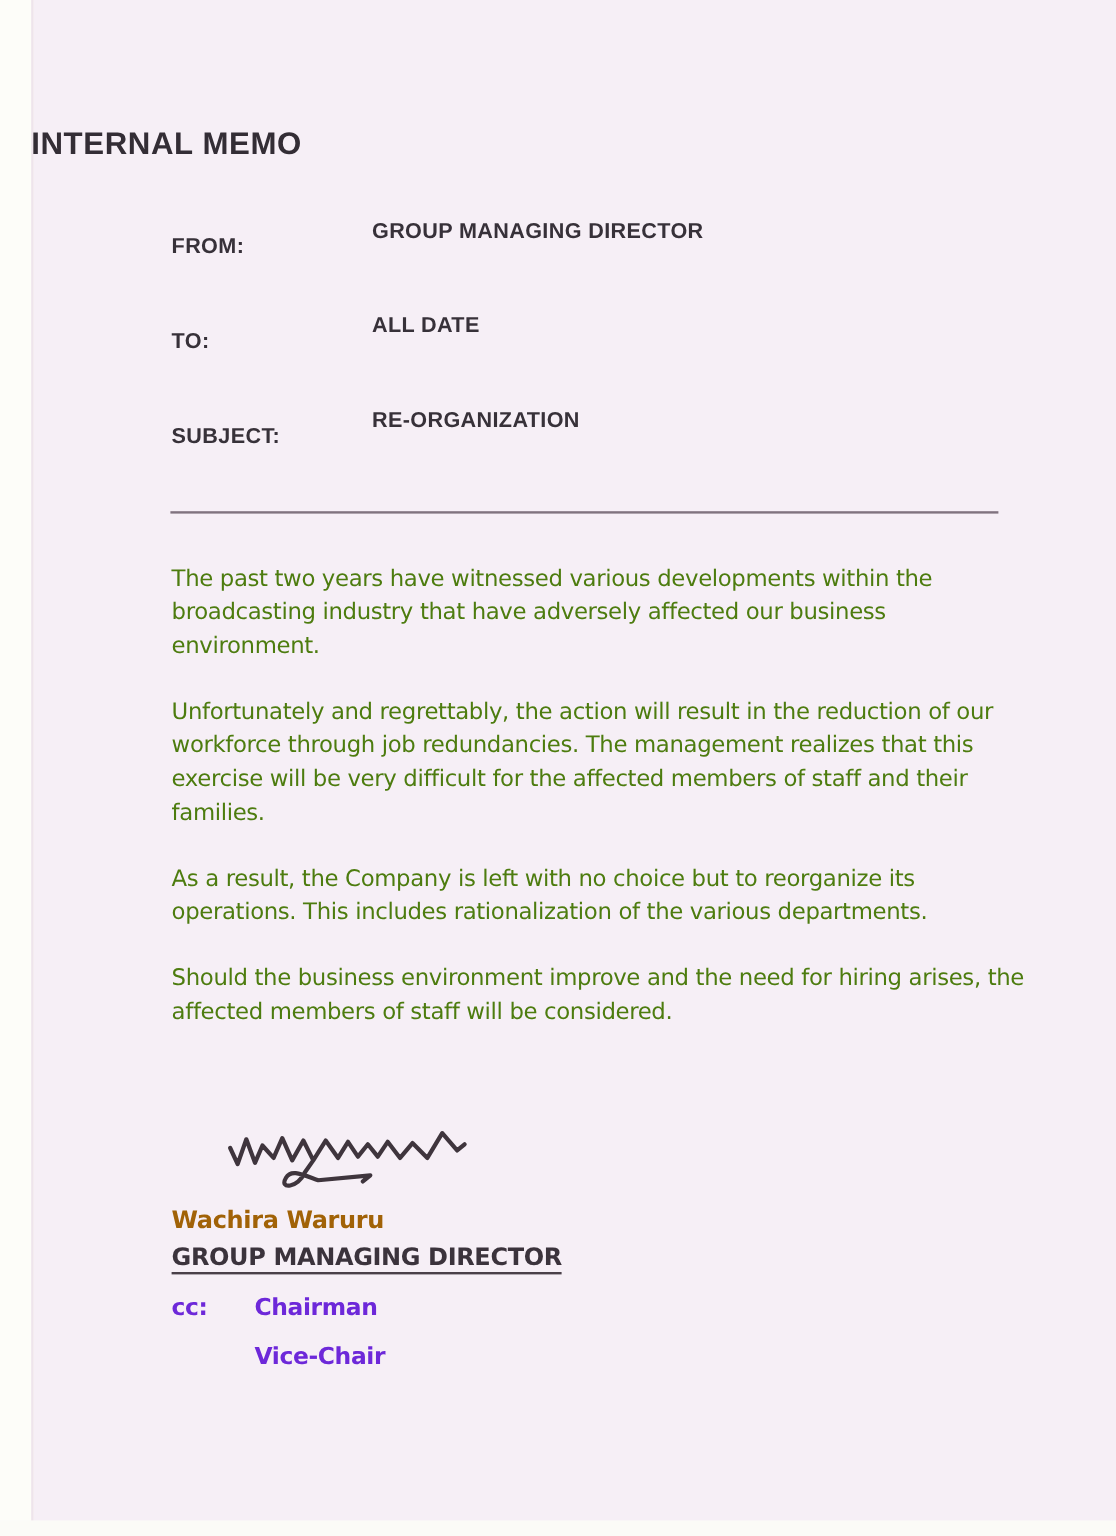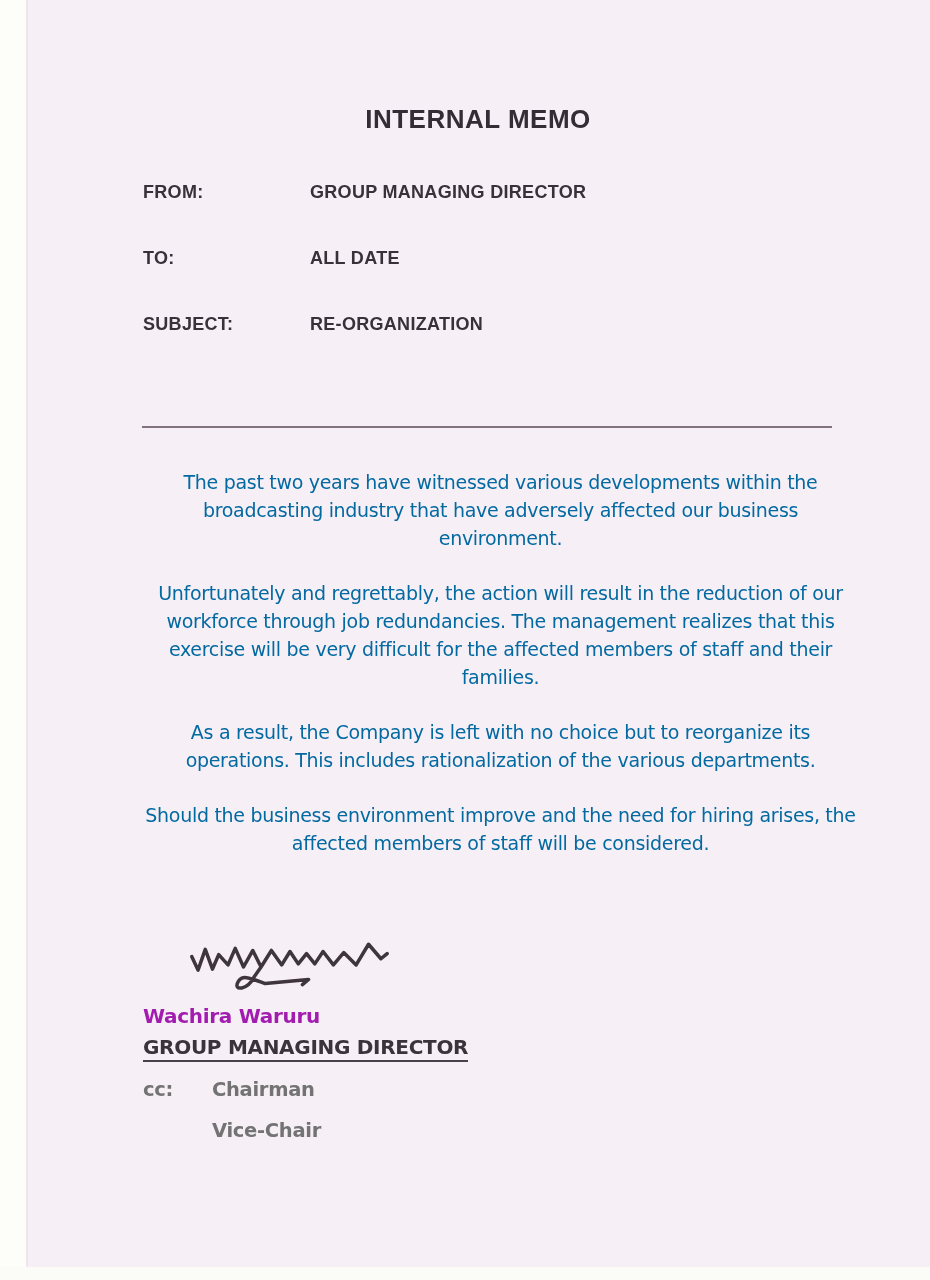--- a/index.html
+++ b/index.html
@@ -26,21 +26,21 @@
   .edge-bottom {
     position: absolute;
     left: 0; bottom: 0;
     width: 930px; height: 13px;
     background: #fbfbf7;
   }
   .title {
     position: absolute;
     left: 26px; top: 104px;
     width: 904px;
-    text-align: center;
+    text-align: left;
     font-family: "Liberation Sans", sans-serif;
     font-weight: bold;
     font-size: 26px;
     letter-spacing: 0.5px;
     color: #332d35;
   }
   .meta {
     position: absolute;
     left: 143px; top: 181px;
     width: 700px;
@@ -48,71 +48,70 @@
   .meta-row {
     display: flex;
     margin-bottom: 44px;
     font-family: "Liberation Sans", sans-serif;
     font-weight: bold;
     font-size: 18px;
     color: #373139;
     line-height: 22px;
     letter-spacing: 0.3px;
   }
-  .meta-label { width: 167px; flex: 0 0 167px; }
+  .meta-label { width: 167px; flex: 0 0 167px; margin-top: 13px; }
   .rule {
     position: absolute;
     left: 142px; top: 426px;
     width: 690px; height: 2px;
     background: #80737f;
   }
   .body-text {
     position: absolute;
     left: 143px; top: 468px;
     width: 715px;
     font-size: 19px;
     line-height: 28px;
     letter-spacing: -0.3px;
-    color: #0369a1;
-    text-align: center;
+    color: #4d7c0f;
   }
   .body-text p { margin: 0 0 27px 0; }
   .sig-block {
     position: absolute;
     left: 143px; top: 936px;
     width: 500px;
   }
   .sig-scribble {
     display: block;
     margin-left: 38px;
     margin-bottom: 6px;
   }
   .sig-name {
     font-size: 20px;
     font-weight: bold;
-    color: #a21caf;
+    color: #a16207;
     letter-spacing: -0.3px;
     margin-bottom: 7px;
   }
   .sig-title {
     display: inline-block;
     font-size: 20px;
     font-weight: bold;
     color: #3b333c;
     letter-spacing: -0.3px;
     border-bottom: 2px solid #4a4049;
     padding-bottom: 1px;
   }
   .cc-block {
     position: absolute;
     left: 143px; top: 1078px;
     display: flex;
     font-size: 19.5px;
     font-weight: 600;
-    color: #737373;
+    color: #6d28d9;
     letter-spacing: -0.3px;
     justify-content: space-between;
   }
   .cc-label { width: 57px; flex: 0 0 57px; }
   .cc-name { line-height: 23px; margin-bottom: 18px; margin-left: 12px; }
 </style>
 </head>
 <body>
 
 <div class="scan">

